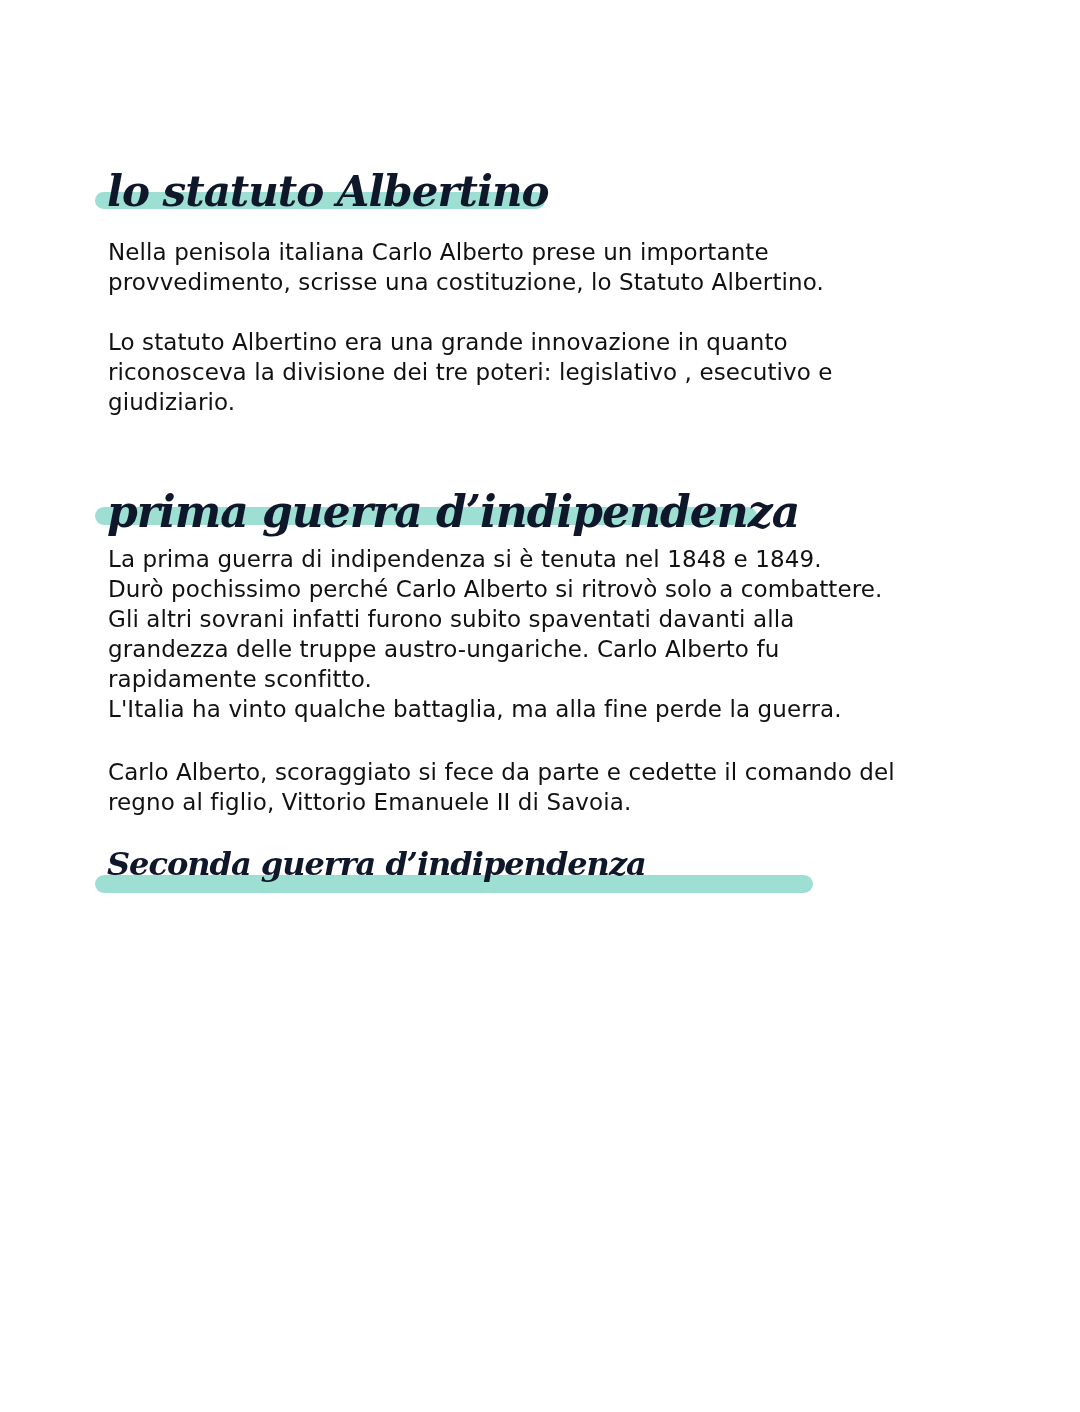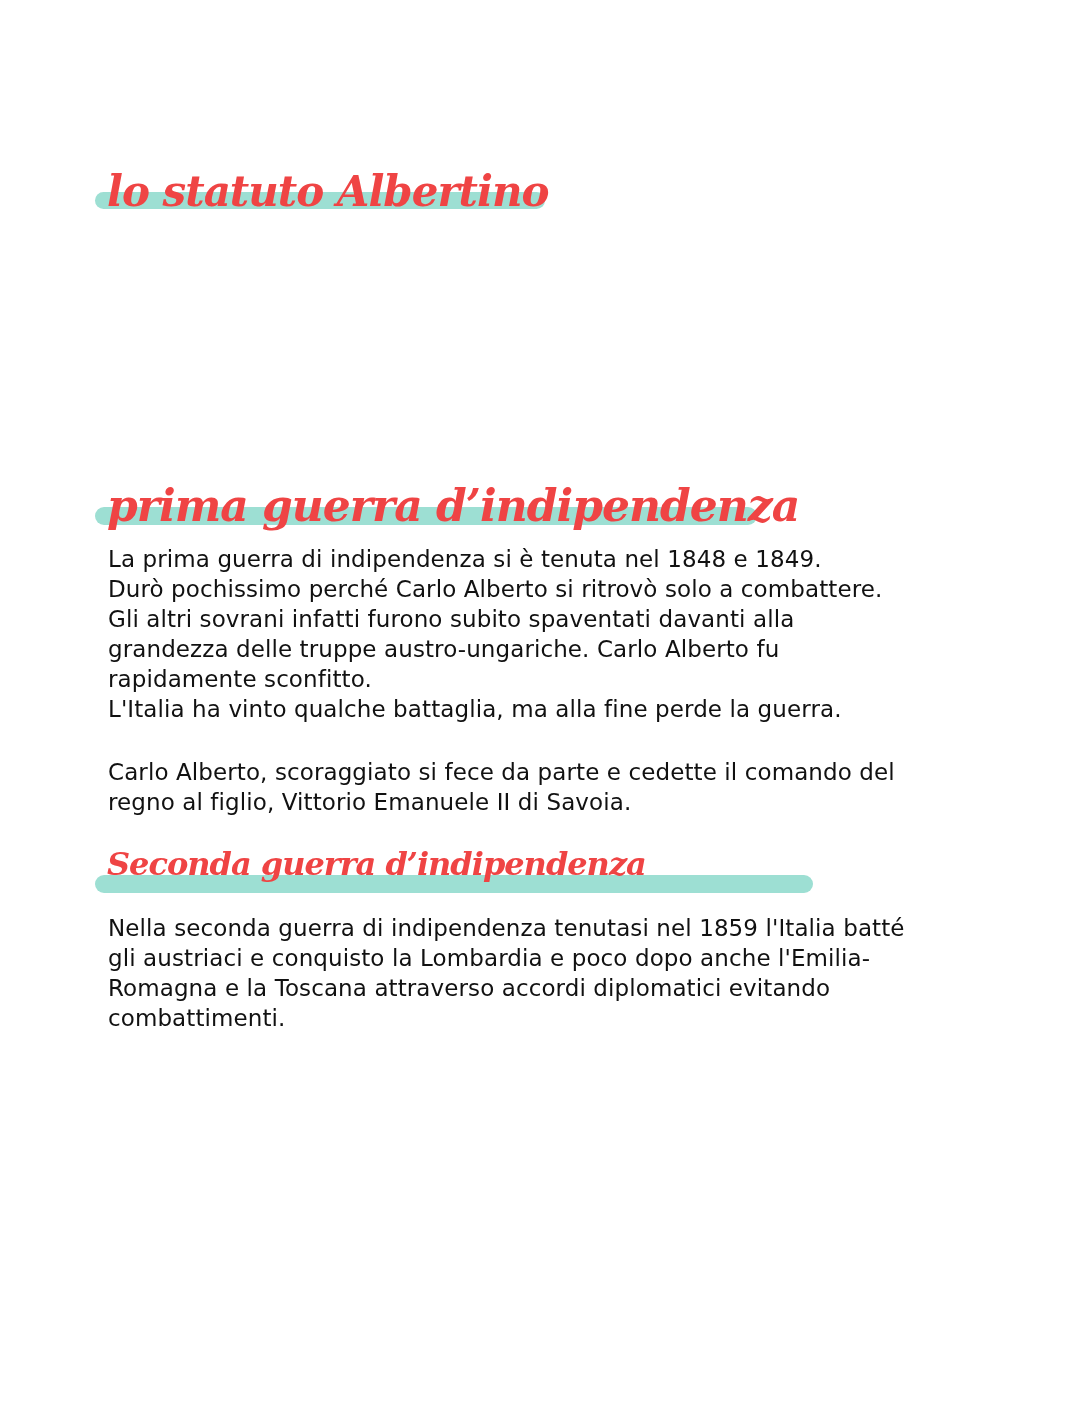--- a/index.html
+++ b/index.html
@@ -36,21 +36,21 @@
       background: #9ddfd3;
     }
     .title-text {
       position: absolute;
       left: 12px;
       top: 0;
       white-space: nowrap;
       font-family: "DejaVu Serif", serif;
       font-style: italic;
       font-weight: bold;
-      color: #ef4444;
+      color: #0f172a;
       letter-spacing: -1px;
       transform-origin: left top;
     }
     .paragraph {
       position: absolute;
       left: 108px;
       margin: 0;
       font-family: "DejaVu Sans", sans-serif;
       font-size: 23px;
       line-height: 30px;
@@ -61,36 +61,37 @@
   </style>
 </head>
 <body>
 
 <div class="page">
 
   <h2 class="section-title" style="top:165px; width:460px;">
     <span class="highlight" style="top:27px; width:450px;"></span>
     <span class="title-text" style="font-size:42px; top:2px;">lo statuto Albertino</span>
   </h2>
+  <p class="paragraph" style="top:237px;">Nella penisola italiana Carlo Alberto prese un importante
+provvedimento, scrisse una costituzione, lo Statuto Albertino.</p>
+  <p class="paragraph" style="top:327px;">Lo statuto Albertino era una grande innovazione in quanto
+riconosceva la divisione dei tre poteri: legislativo , esecutivo e
+giudiziario.</p>
 
   <h2 class="section-title" style="top:478px; width:670px;">
     <span class="highlight" style="top:29px; width:662px; height:18px;"></span>
-    <span class="title-text" style="font-size:44px; top:2px;">prima guerra d’indipendenza</span>
+    <span class="title-text" style="font-size:44px; top:8px;">prima guerra d’indipendenza</span>
   </h2>
   <p class="paragraph" style="top:544px;">La prima guerra di indipendenza si è tenuta nel 1848 e 1849.
 Durò pochissimo perché Carlo Alberto si ritrovò solo a combattere.
 Gli altri sovrani infatti furono subito spaventati davanti alla
 grandezza delle truppe austro-ungariche. Carlo Alberto fu
 rapidamente sconfitto.
 L'Italia ha vinto qualche battaglia, ma alla fine perde la guerra.</p>
   <p class="paragraph" style="top:757px;">Carlo Alberto, scoraggiato si fece da parte e cedette il comando del
 regno al figlio, Vittorio Emanuele II di Savoia.</p>
 
   <h2 class="section-title" style="top:845px; width:725px;">
     <span class="highlight" style="top:30px; width:718px; height:18px;"></span>
     <span class="title-text" style="font-size:32px; top:0px;">Seconda guerra d’indipendenza</span>
   </h2>
-  <p class="paragraph" style="top:913px;">Nella seconda guerra di indipendenza tenutasi nel 1859 l'Italia batté
-gli austriaci e conquisto la Lombardia e poco dopo anche l'Emilia-
-Romagna e la Toscana attraverso accordi diplomatici evitando
-combattimenti.</p>
 
 </div>
 
 </body></html>

